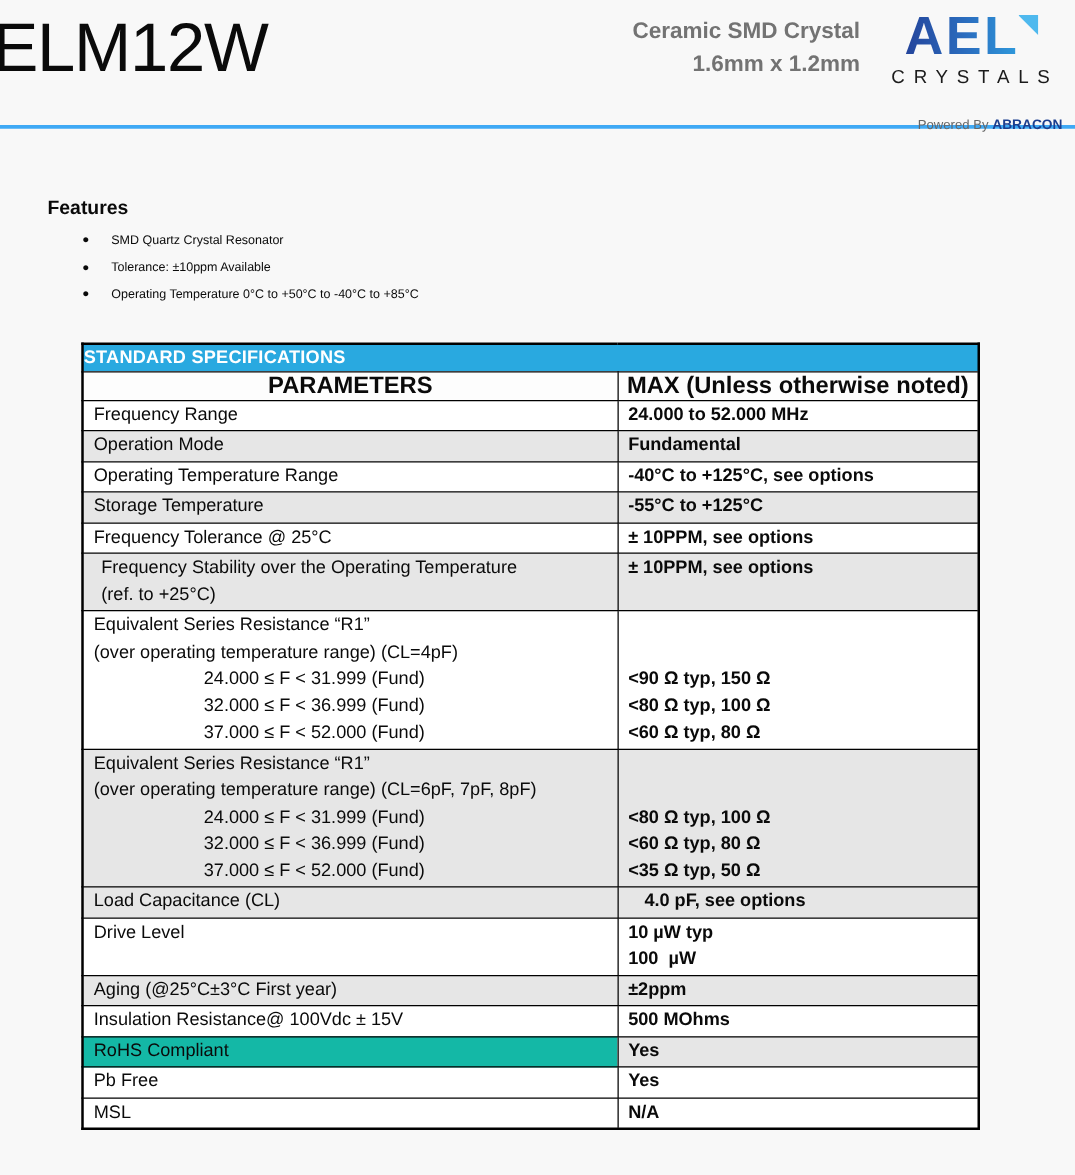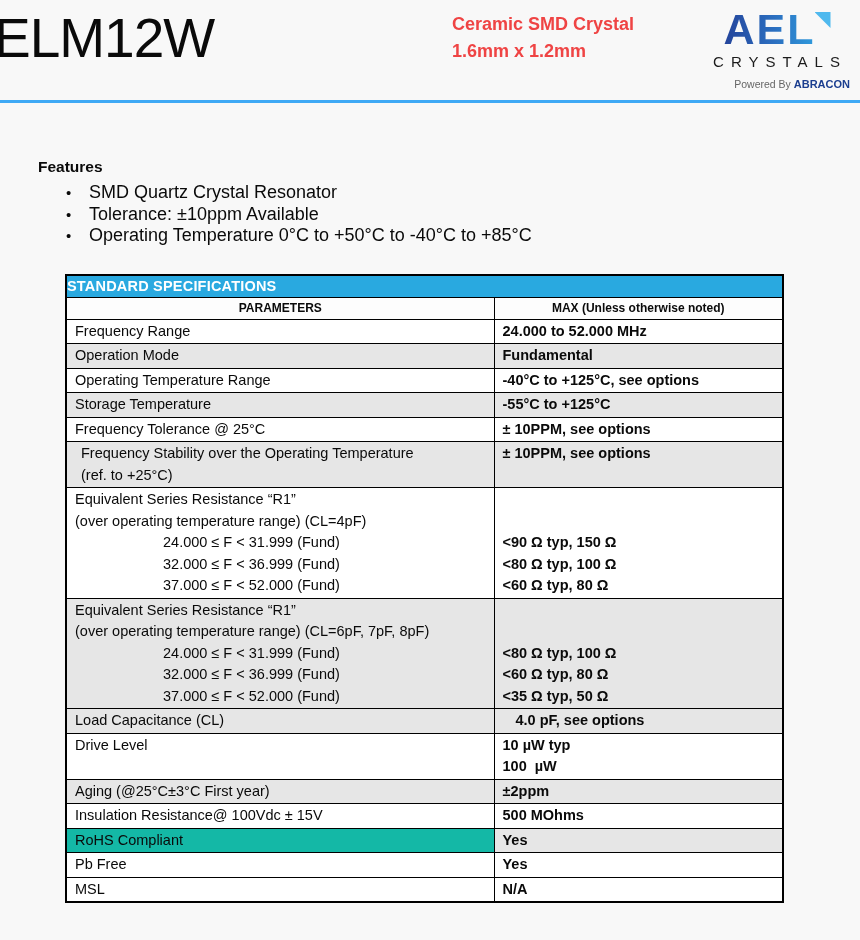--- a/index.html
+++ b/index.html
@@ -29,25 +29,25 @@
     font-size: 55px;
     font-weight: 400;
     letter-spacing: -1px;
     color: #0a0a0a;
   }
   .product-title {
     position: absolute;
     left: 452px;
     top: 11px;
     width: 236px;
-    text-align: left;
+    text-align: right;
     font-weight: bold;
     font-size: 18px;
     line-height: 27px;
-    color: #ef4444;
+    color: #737373;
   }
   .logo {
     position: absolute;
     right: 8px;
     top: 6px;
     width: 150px;
     text-align: center;
   }
   .logo-row { line-height: 46px; white-space: nowrap; }
   .logo-ael {
@@ -74,36 +74,36 @@
   .logo-crystals {
     margin-top: 1px;
     font-size: 15px;
     font-weight: 500;
     letter-spacing: 7px;
     padding-left: 6px;
     color: #1b1b1b;
     white-space: nowrap;
   }
   .powered {
-    margin-top: 8px;
+    margin-top: 24px;
     font-size: 10.5px;
     color: #666;
     text-align: right;
     padding-right: 2px;
     white-space: nowrap;
   }
   .powered b { color: #1B3E8F; font-size: 11px; }
   
   .features { position: absolute; left: 38px; top: 158px; }
   .features-title { font-weight: bold; font-size: 15.5px; color: #0a0a0a; }
   .features ul { list-style: none; margin: 6px 0 0 28px; }
   .features li {
     position: relative;
     padding-left: 23px;
-    font-size: 18px;
+    font-size: 10px;
     line-height: 21.5px;
     color: #0a0a0a;
   }
   .features li::before {
     content: "\2022";
     position: absolute;
     left: 0;
     font-size: 15px;
   }
   
@@ -121,21 +121,21 @@
     background: #29A9E0;
     color: #fff;
     font-size: 14.5px;
     font-weight: bold;
     height: 22px;
     text-align: left;
     letter-spacing: 0.2px;
   }
   .col-head th {
     height: 22px;
-    font-size: 12px;
+    font-size: 19px;
     font-weight: bold;
     text-align: center;
     background: #FDFDFD;
     color: #0a0a0a;
   }
   .spec-table td {
     vertical-align: top;
     padding: 1px 8px;
     font-size: 14.5px;
     color: #0a0a0a;

